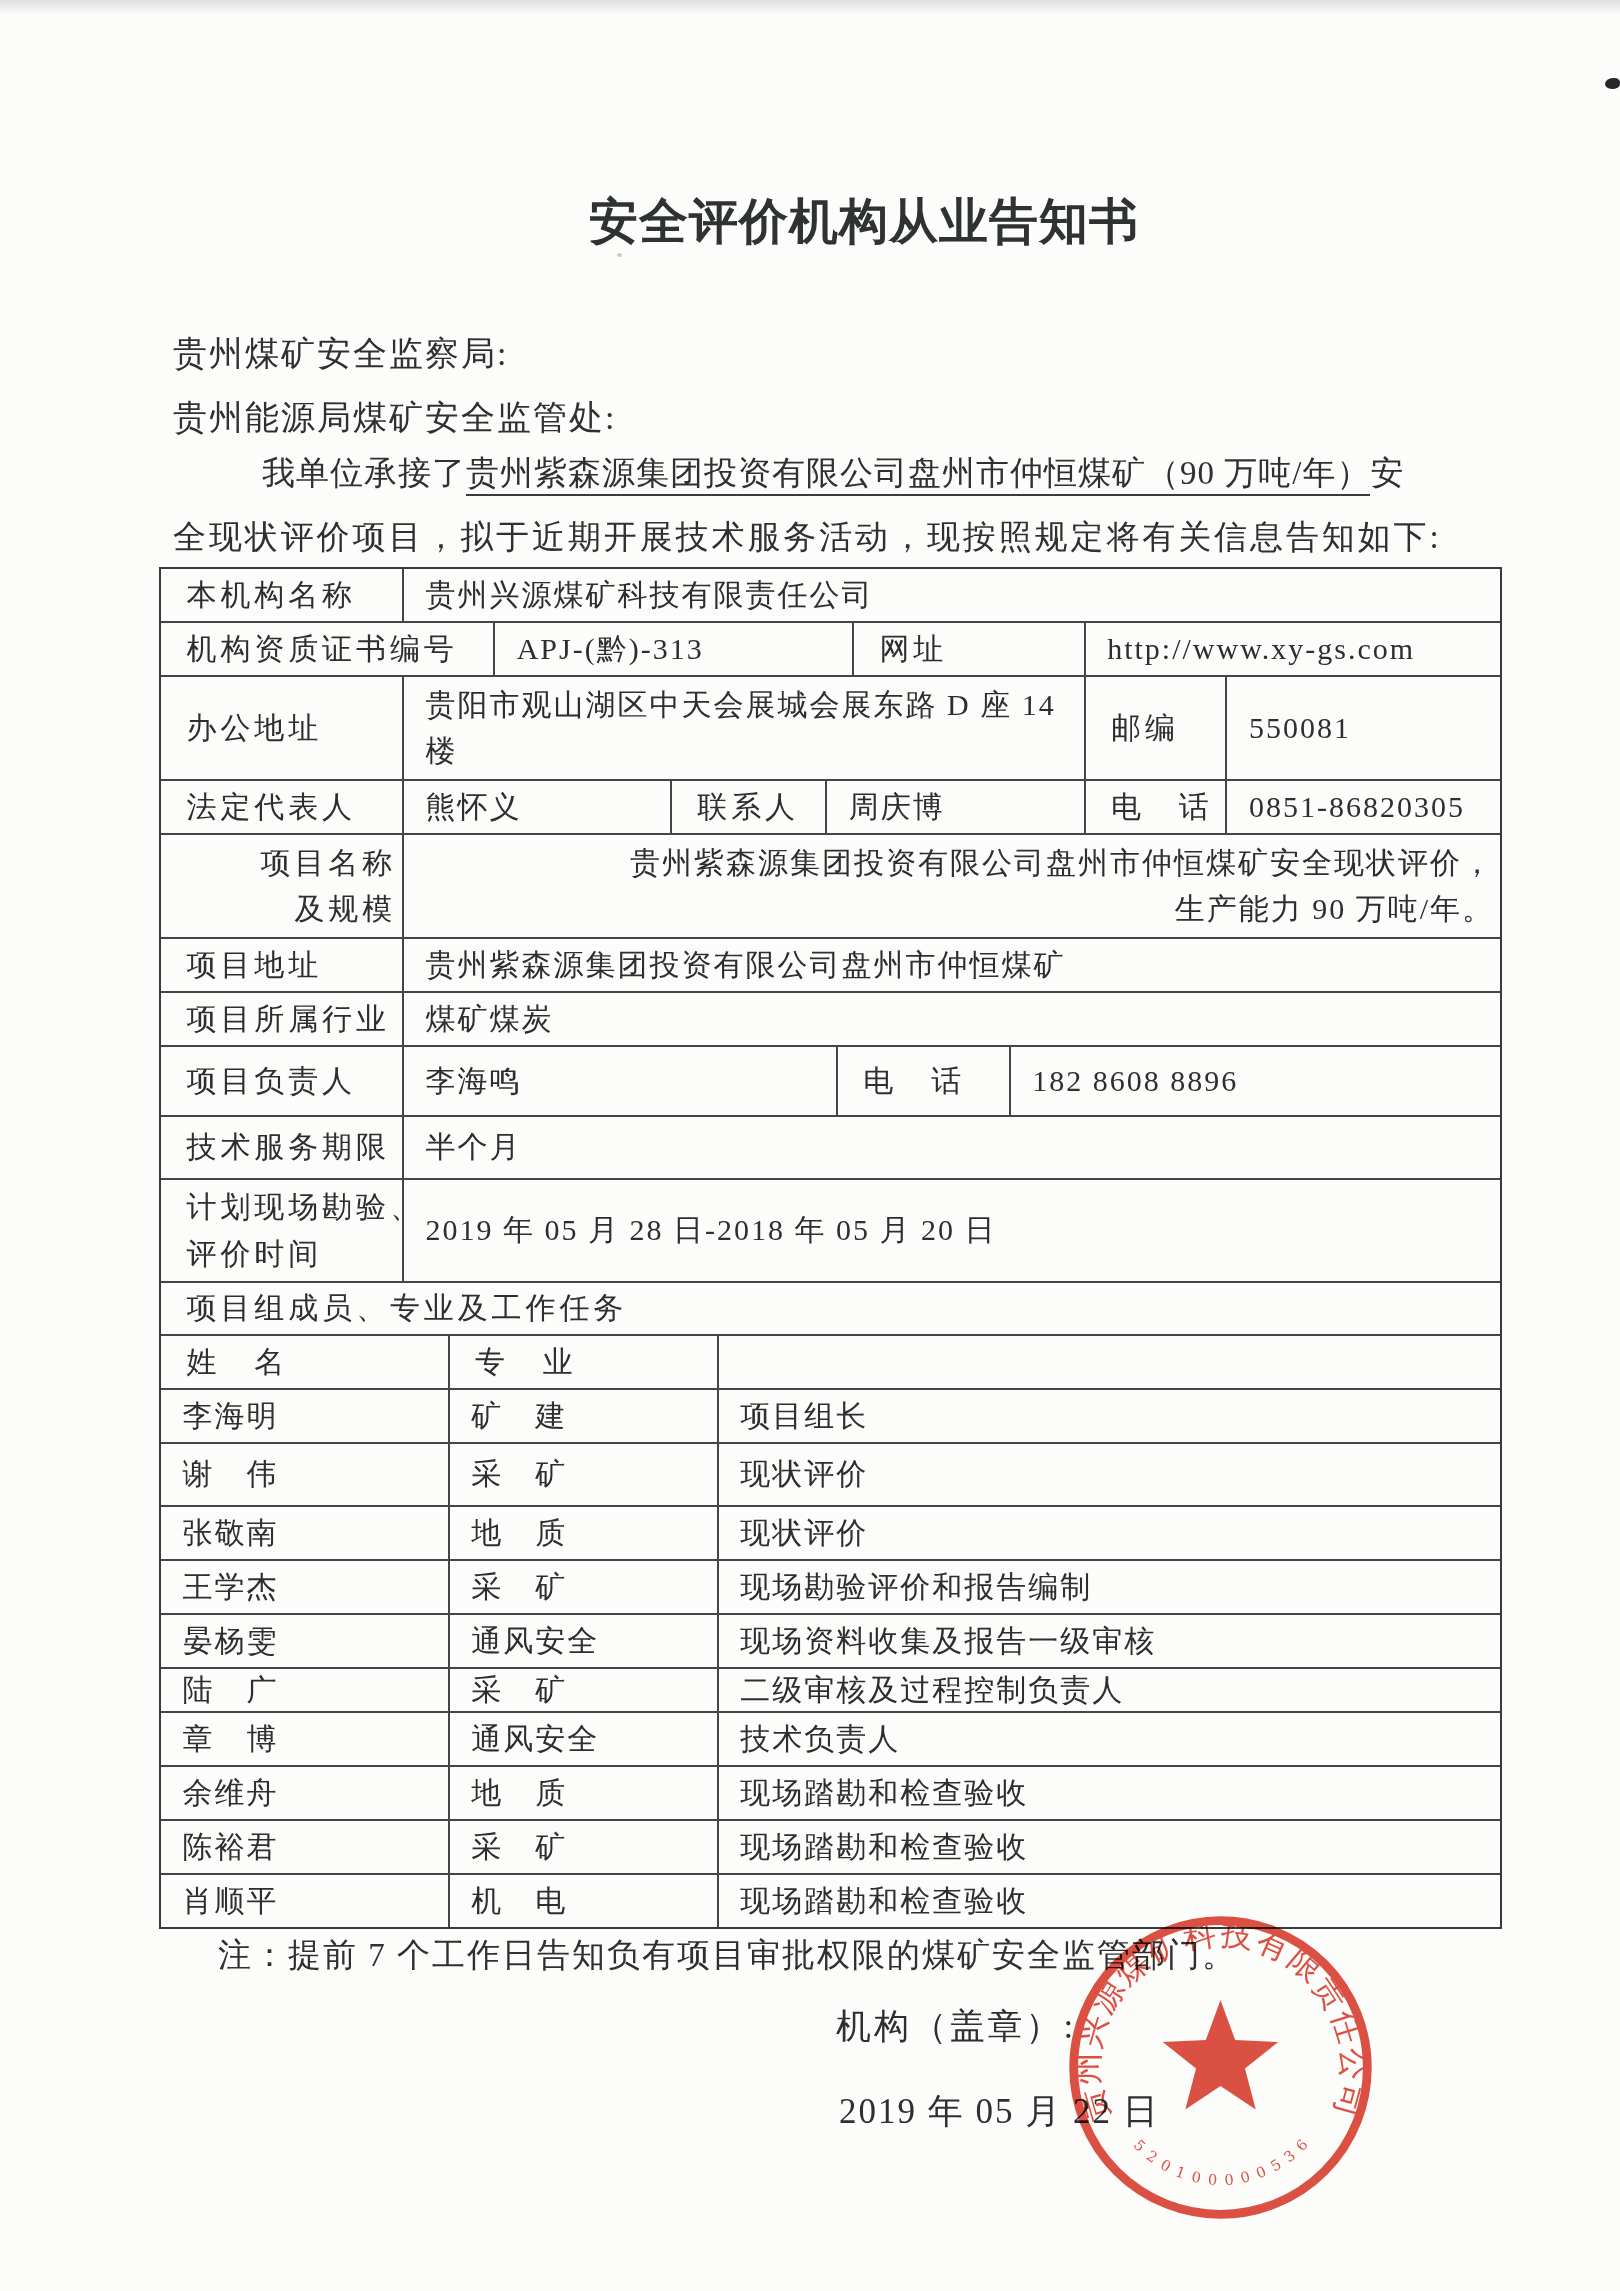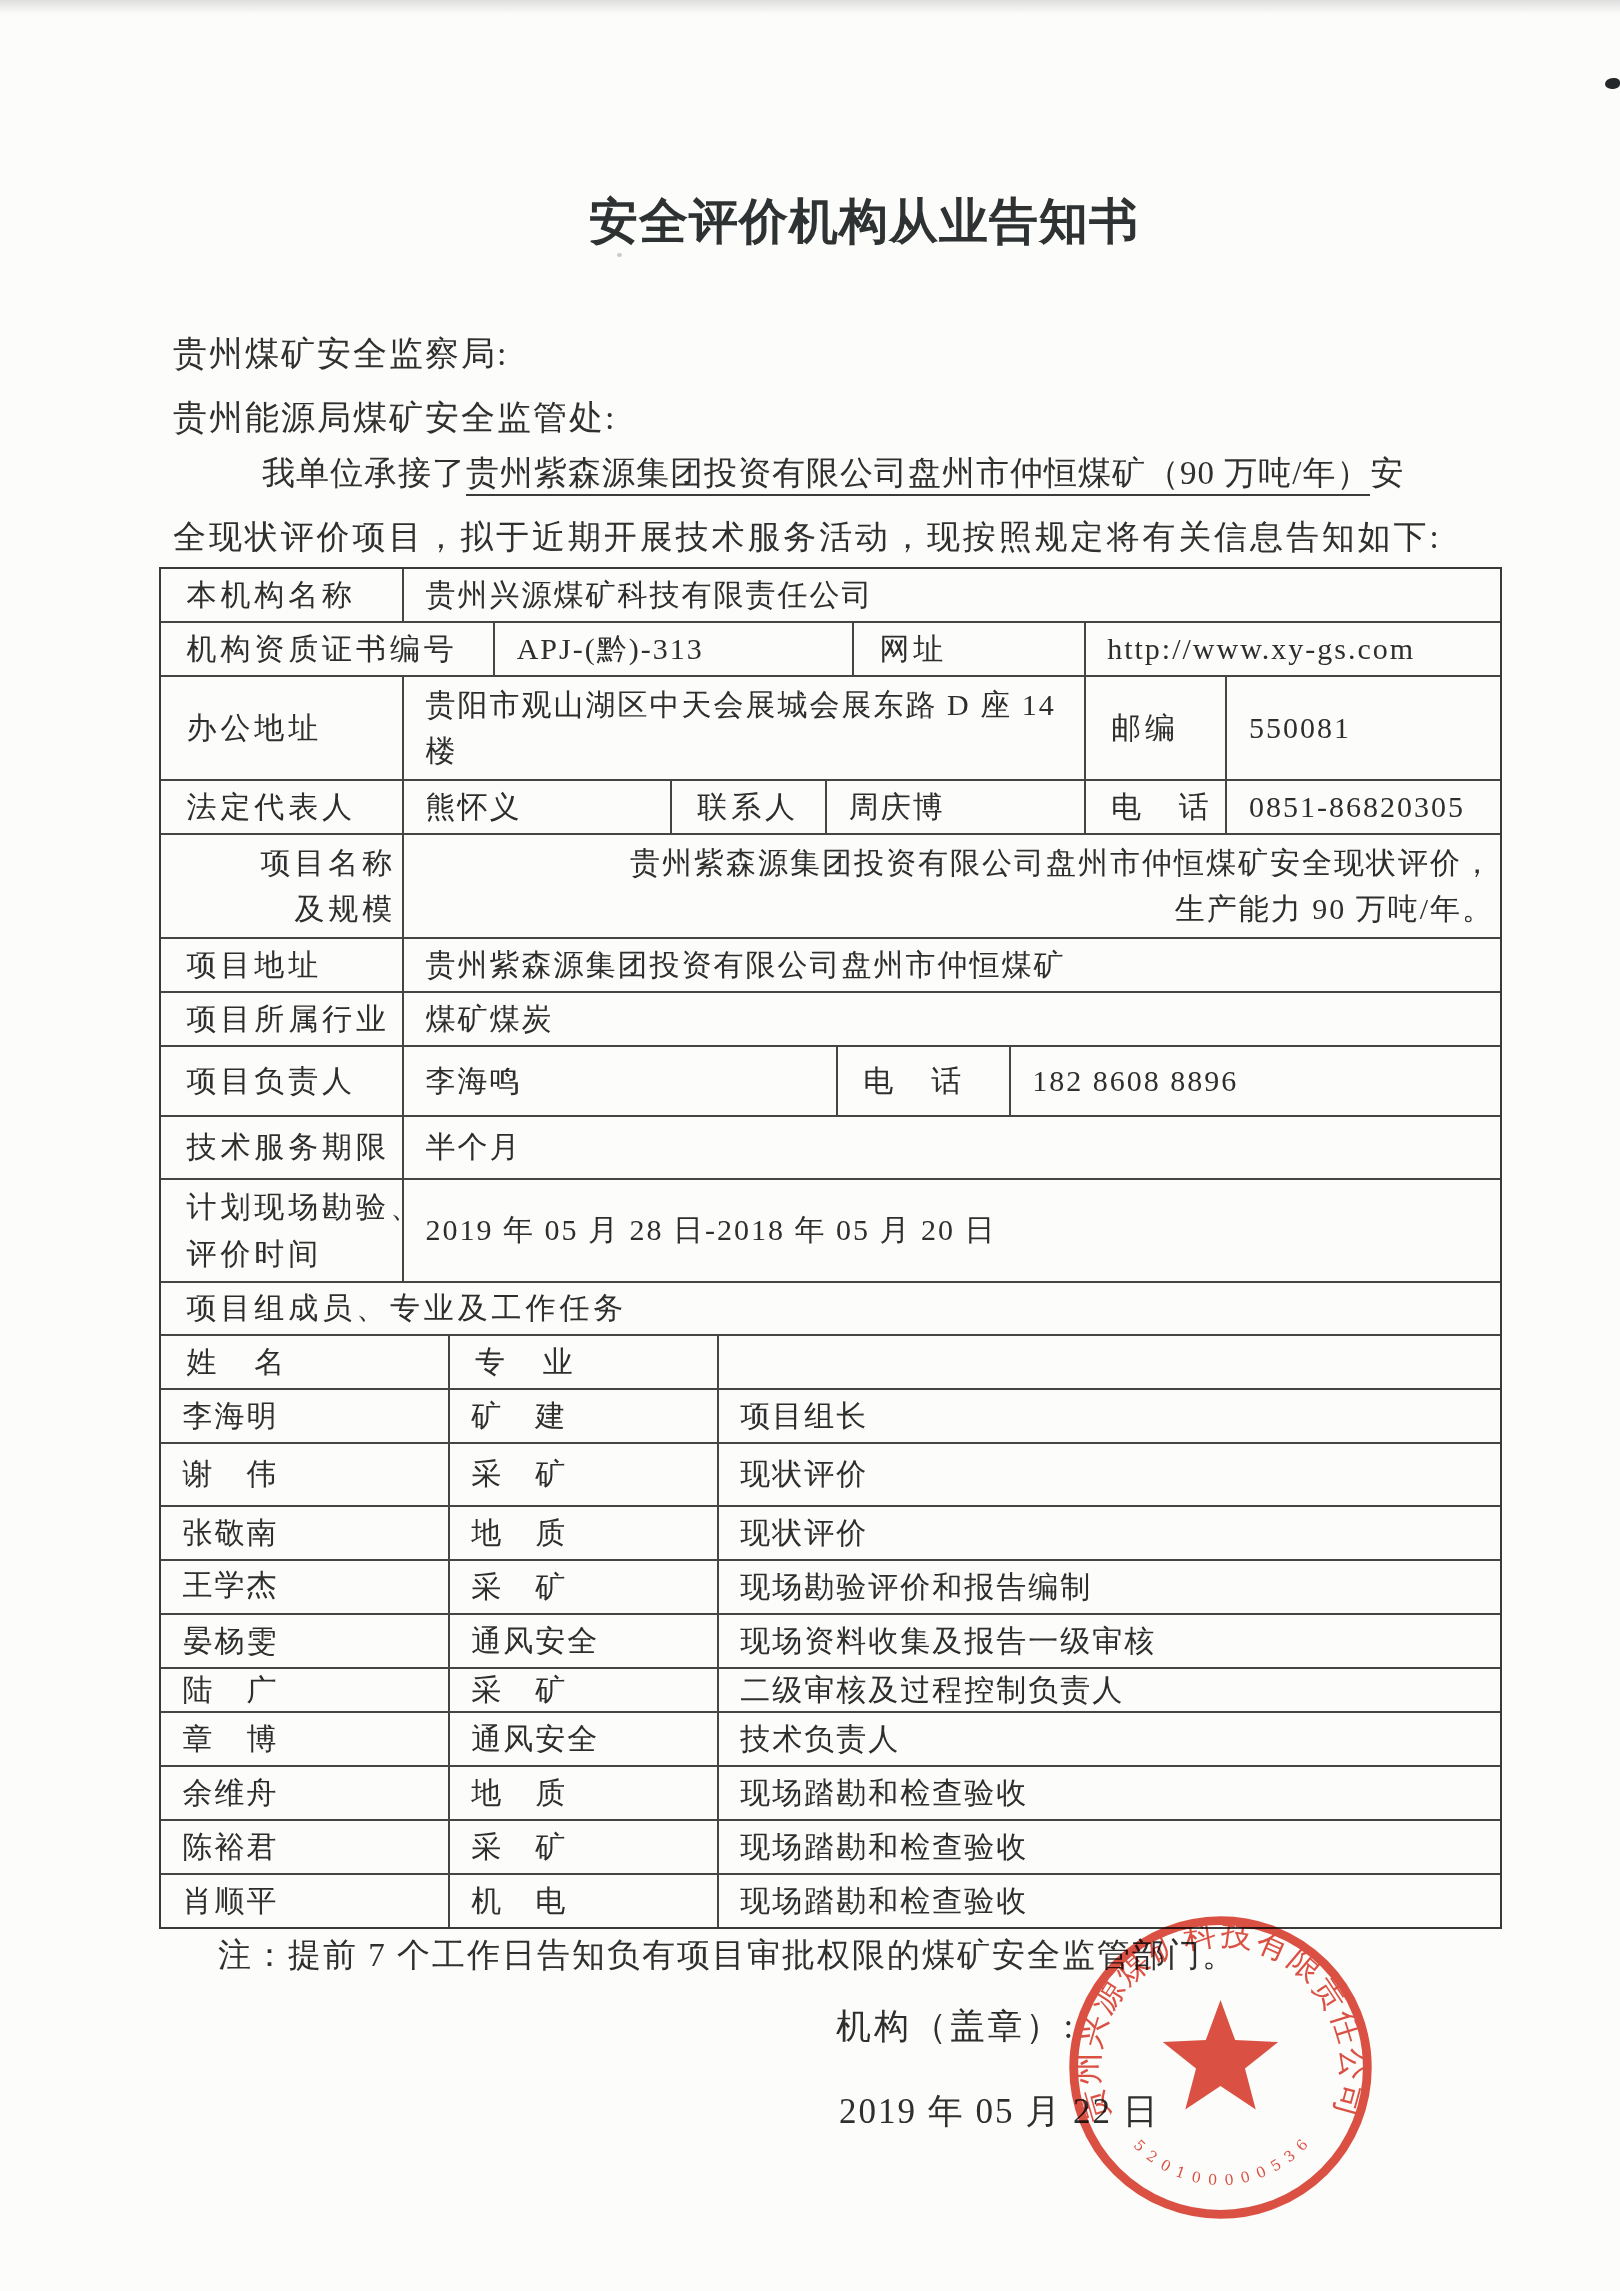--- a/index.html
+++ b/index.html
@@ -151,21 +151,21 @@
       <div class="tcell" style="width: 21.4%;">谢　伟</div>
       <div class="tcell" style="width: 20.1%;">采　矿</div>
       <div class="tcell" style="width: 58.5%;">现状评价</div>
     </div>
     <div class="trow" style="height: 54px;">
       <div class="tcell" style="width: 21.4%;">张敬南</div>
       <div class="tcell" style="width: 20.1%;">地　质</div>
       <div class="tcell" style="width: 58.5%;">现状评价</div>
     </div>
     <div class="trow" style="height: 54px;">
-      <div class="tcell" style="width: 21.4%; font-family: Liberation Mono, monospace;">王学杰</div>
+      <div class="tcell" style="width: 21.4%;">王学杰</div>
       <div class="tcell" style="width: 20.1%;">采　矿</div>
       <div class="tcell" style="width: 58.5%;">现场勘验评价和报告编制</div>
     </div>
     <div class="trow" style="height: 54px;">
       <div class="tcell" style="width: 21.4%;">晏杨雯</div>
       <div class="tcell" style="width: 20.1%;">通风安全</div>
       <div class="tcell" style="width: 58.5%;">现场资料收集及报告一级审核</div>
     </div>
     <div class="trow" style="height: 44px;">
       <div class="tcell" style="width: 21.4%;">陆　广</div>

